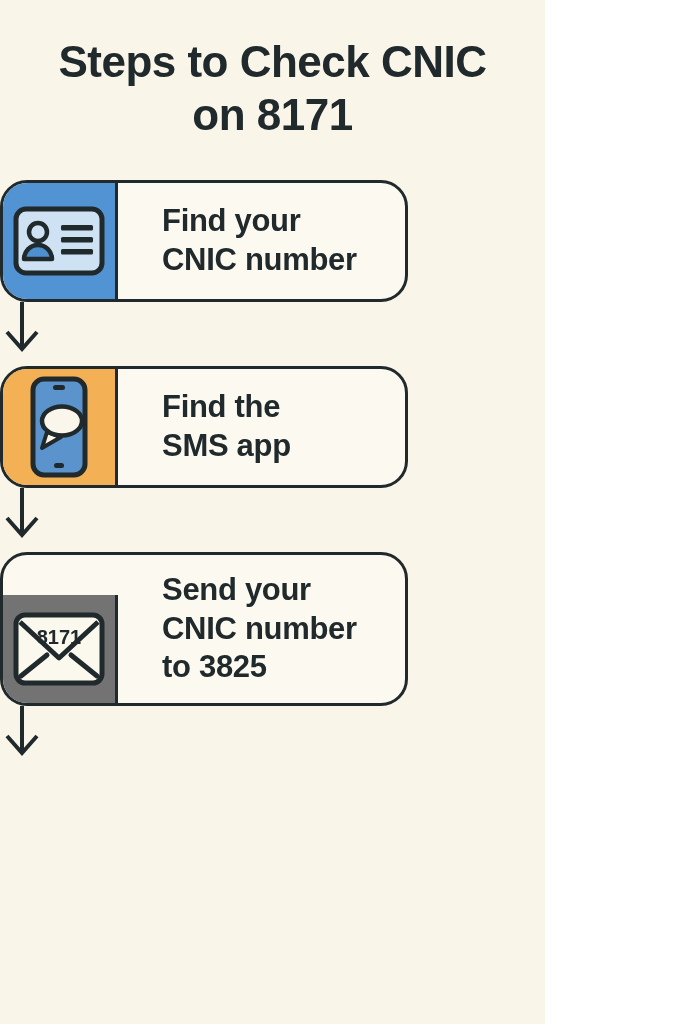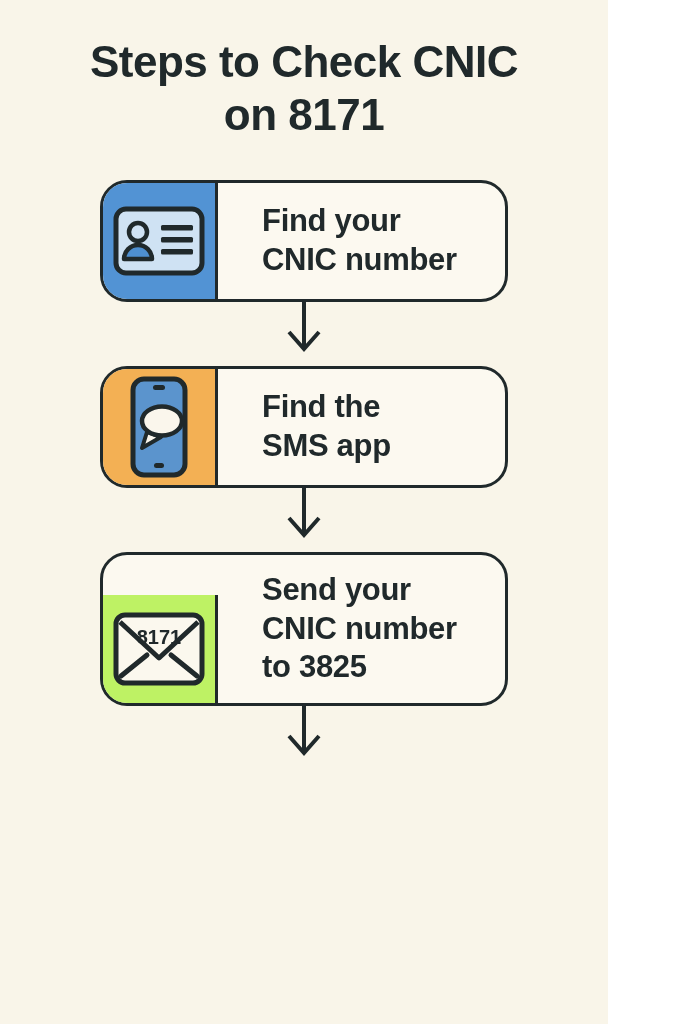--- a/index.html
+++ b/index.html
@@ -1,31 +1,31 @@
 <!DOCTYPE html>
 <html style="--bg: #f9f5e9; --card: #fcf9f0; --ink: #20292b;"><head>
 <meta charset="utf-8">
 <style>
   :root { --bg:#f9f5e9; --card:#fcf9f0; --ink:#20292b; }
   * { box-sizing: border-box; }
   html,body { margin:0; padding:0; }
   .page {
-    width:608px; height:1024px; background:var(--bg);
+    width:545px; height:1024px; background:var(--bg);
     font-family:"Liberation Sans", sans-serif; color:var(--ink);
     overflow:hidden;
   }
   .title {
     margin:0; padding-top:36px;
     text-align:center; white-space:pre-line;
     font-size:44px; line-height:1.2; font-weight:700;
     letter-spacing:-0.5px; color:var(--ink);
   }
   .flow {
     margin-top:38px;
-    display:flex; flex-direction:column; align-items:center;
+    display:flex; flex-direction:column; align-items:flex-start;
   }
   .card {
     width:408px; background:var(--card);
     border:3.5px solid var(--ink); border-radius:27px;
     display:flex; overflow:hidden;
   }
   .card.sm { min-height:122px; }
   .card.lg { min-height:154px; }
   .panel {
     flex:0 0 115px; width:115px;
@@ -92,21 +92,21 @@
     </div>
 
     <div class="arrow-wrap">
       <svg width="44" height="60" viewBox="0 0 44 60">
         <line x1="22" y1="0" x2="22" y2="46" class="ink-stroke" stroke-width="4"></line>
         <path d="M7,30 L22,47 L37,30" fill="none" class="ink-stroke" stroke-width="4"></path>
       </svg>
     </div>
 
     <div class="card lg">
-      <div class="panel" style="background-color: #bef264; margin-top: 40px;">
+      <div class="panel" style="background-color: #737373; margin-top: 40px;">
         <svg width="92" height="74" viewBox="0 0 92 74">
           <rect x="3" y="3" width="86" height="68" rx="9" class="ink-stroke" stroke-width="5" fill="#fbf8ee"></rect>
           <path d="M7,10 L46,46 L85,10" fill="none" class="ink-stroke" stroke-width="5" stroke-linejoin="round"></path>
           <path d="M8,64 L34,43" fill="none" class="ink-stroke" stroke-width="5" stroke-linecap="round"></path>
           <path d="M84,64 L58,43" fill="none" class="ink-stroke" stroke-width="5" stroke-linecap="round"></path>
           <text x="46" y="32" text-anchor="middle" font-size="20" class="ink-fill">8171</text>
         </svg>
       </div>
       <div class="step-text">Send your
 CNIC number

